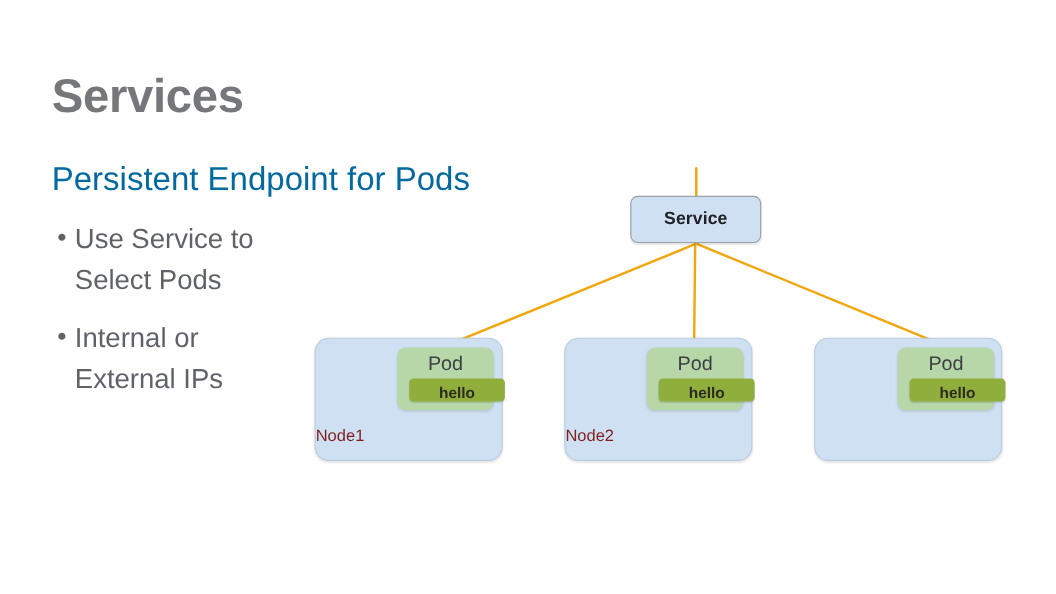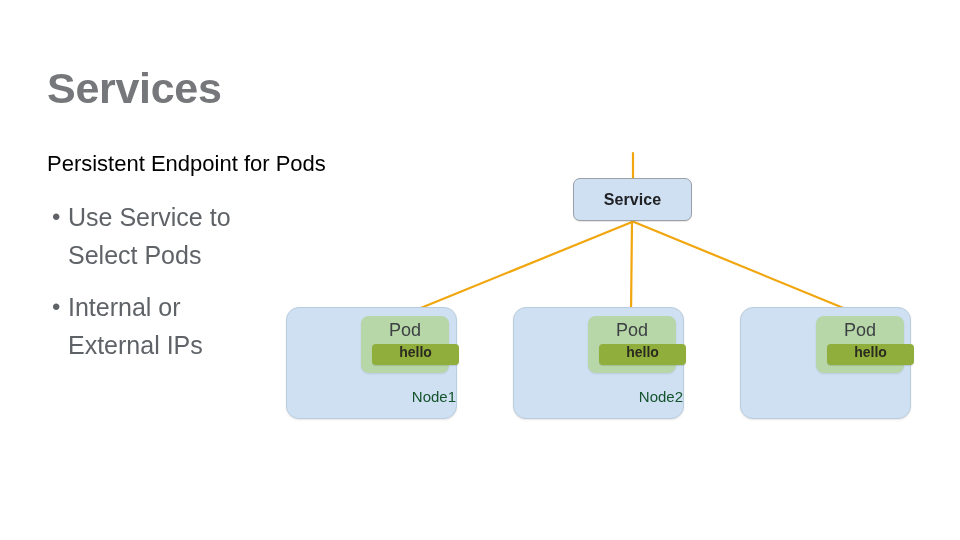--- a/index.html
+++ b/index.html
@@ -31,23 +31,23 @@
     font-weight: bold;
     color: #76777a;
     letter-spacing: -0.3px;
     line-height: 52px;
     white-space: nowrap;
   }
   #subtitle {
     position: absolute;
     left: 47px;
     top: 147px;
-    font-size: 22px;
+    font-size: 30px;
     font-weight: normal;
-    color: #000000;
+    color: #0369a1;
     line-height: 34px;
     white-space: nowrap;
   }
   #bullet-list {
     position: absolute;
     left: 52px;
     top: 198px;
     width: 300px;
   }
   .bullet-item {
@@ -122,23 +122,23 @@
   }
   #node1-box { left: 286px; }
   #node2-box { left: 513px; }
   #node3-box { left: 740px; }
 
   .node-label {
     position: absolute;
     bottom: 13px;
     left: 0;
     width: 100%;
-    text-align: right;
+    text-align: left;
     font-size: 15px;
-    color: #14532d;
+    color: #7f1d1d;
   }
 
   .pod-box {
     position: absolute;
     top: 8px;
     width: 88px;
     height: 57px;
     background: #b7d7a8;
     border-radius: 8px;
     box-shadow: 0 1px 2px rgba(0,0,0,0.10);
@@ -158,21 +158,21 @@
   }
   .pod-chip {
     position: absolute;
     left: 11px;
     top: 28px;
     width: 87px;
     height: 21px;
     background: #8fae3c;
     border-radius: 4px;
     display: flex;
-    align-items: flex-start;
+    align-items: flex-end;
     justify-content: center;
     box-shadow: 0 1px 1px rgba(0,0,0,0.12);
   }
   .pod-chip-label {
     font-size: 14px;
     font-weight: bold;
     color: #2b2b1f;
   }
 </style>
 </head>

